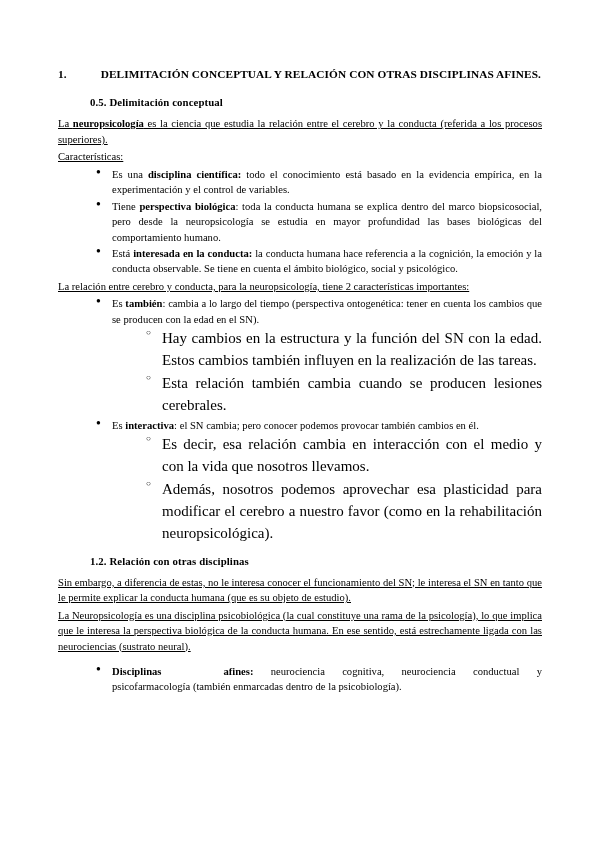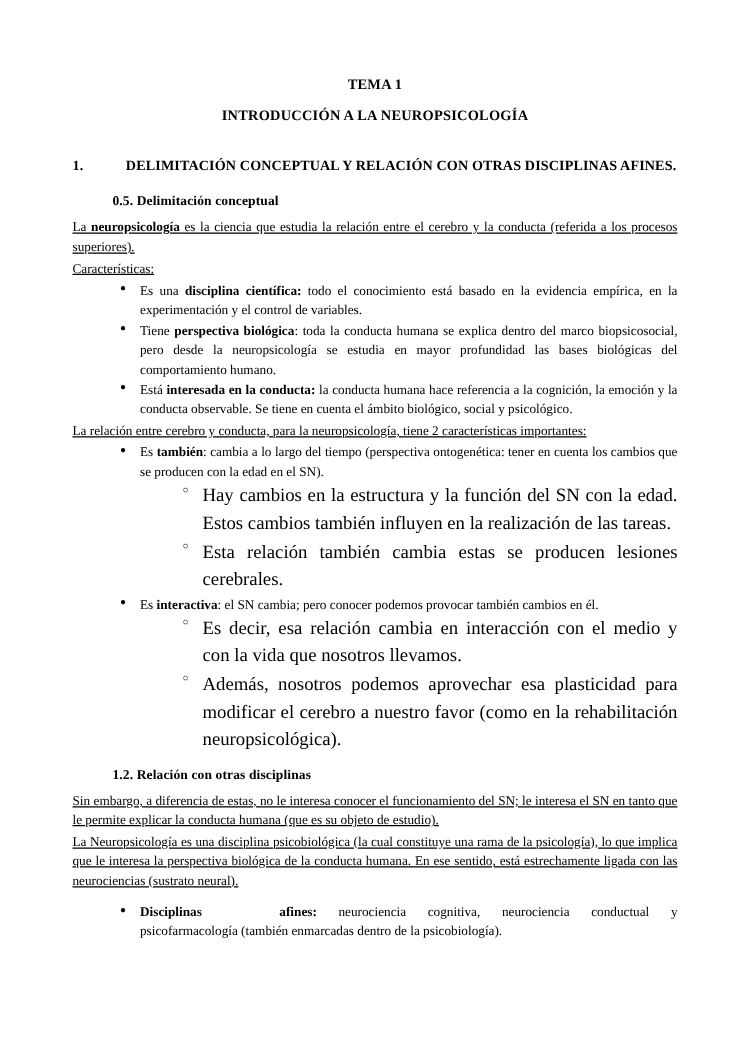--- a/index.html
+++ b/index.html
@@ -103,24 +103,20 @@
     font-size: 8px;
   }
   b, .b { font-weight: bold; }
   .tabgap { display: inline-block; width: 34px; }
 </style>
 </head>
 <body>
 
 <div class="page">
 
-  <div class="title-block">
-    <div class="doc-title">TEMA 1</div>
-    <div class="doc-subtitle">INTRODUCCIÓN A LA NEUROPSICOLOGÍA</div>
-  </div>
 
   <div class="section-heading">
     <span>1.</span><span class="tabgap"></span><span>DELIMITACIÓN CONCEPTUAL Y RELACIÓN CON OTRAS DISCIPLINAS AFINES.</span>
   </div>
 
   <div class="subsection-heading">0.5.  Delimitación conceptual</div>
 
   <p class="body-text"><span>La </span><b>neuropsicología</b><span> es la ciencia que estudia la relación entre el cerebro y la conducta (referida a los procesos superiores).</span></p>
 
   <p class="body-text">Características:</p>
@@ -131,21 +127,21 @@
     <li><span>Está </span><b>interesada en la conducta:</b><span> la conducta humana hace referencia a la cognición, la emoción y la conducta observable. Se tiene en cuenta el ámbito biológico, social y psicológico.</span></li>
   </ul>
 
   <p class="body-text">La relación entre cerebro y conducta, para la neuropsicología, tiene 2 características importantes:</p>
 
   <ul class="lvl1">
     <li>
       <span>Es </span><b>también</b><span>: cambia a lo largo del tiempo (perspectiva ontogenética: tener en cuenta los cambios que se producen con la edad en el SN).</span>
       <ul class="lvl2">
         <li>Hay cambios en la estructura y la función del SN con la edad. Estos cambios también influyen en la realización de las tareas.</li>
-        <li>Esta relación también cambia estas se producen lesiones cerebrales.</li>
+        <li>Esta relación también cambia cuando se producen lesiones cerebrales.</li>
       </ul>
     </li>
     <li>
       <span>Es </span><b>interactiva</b><span>: el SN cambia; pero conocer podemos provocar también cambios en él.</span>
       <ul class="lvl2">
         <li>Es decir, esa relación cambia en interacción con el medio y con la vida que nosotros llevamos.</li>
         <li>Además, nosotros podemos aprovechar esa plasticidad para modificar el cerebro a nuestro favor (como en la rehabilitación neuropsicológica).</li>
       </ul>
     </li>
   </ul>

